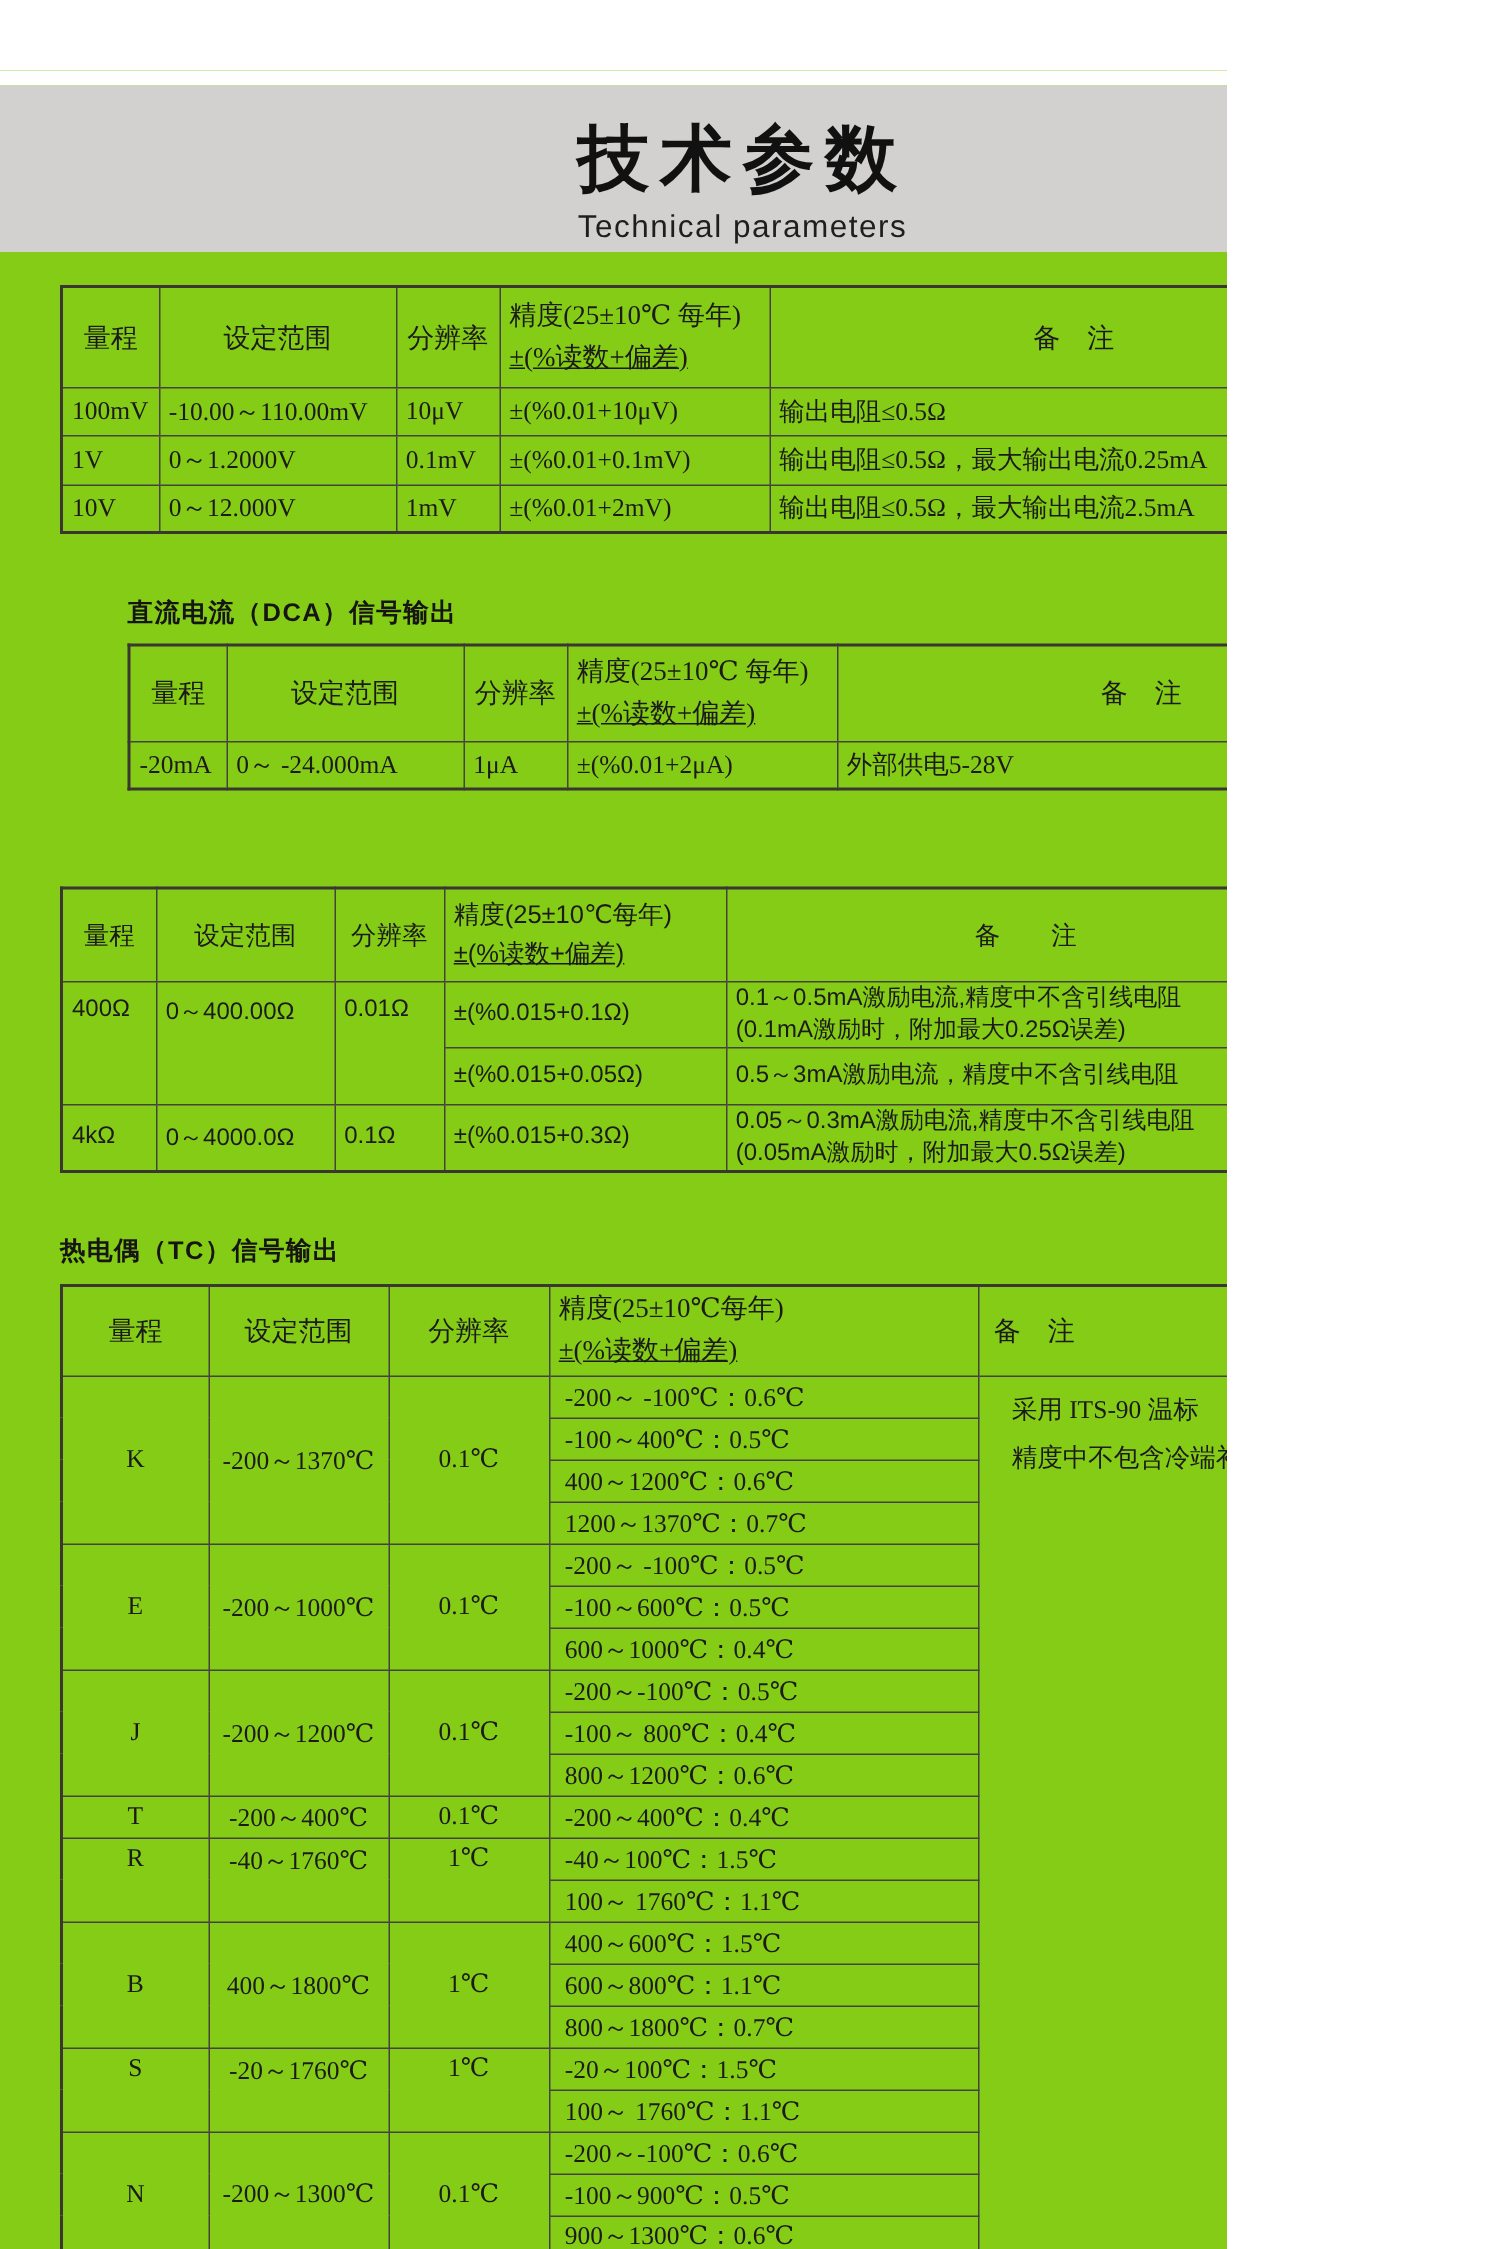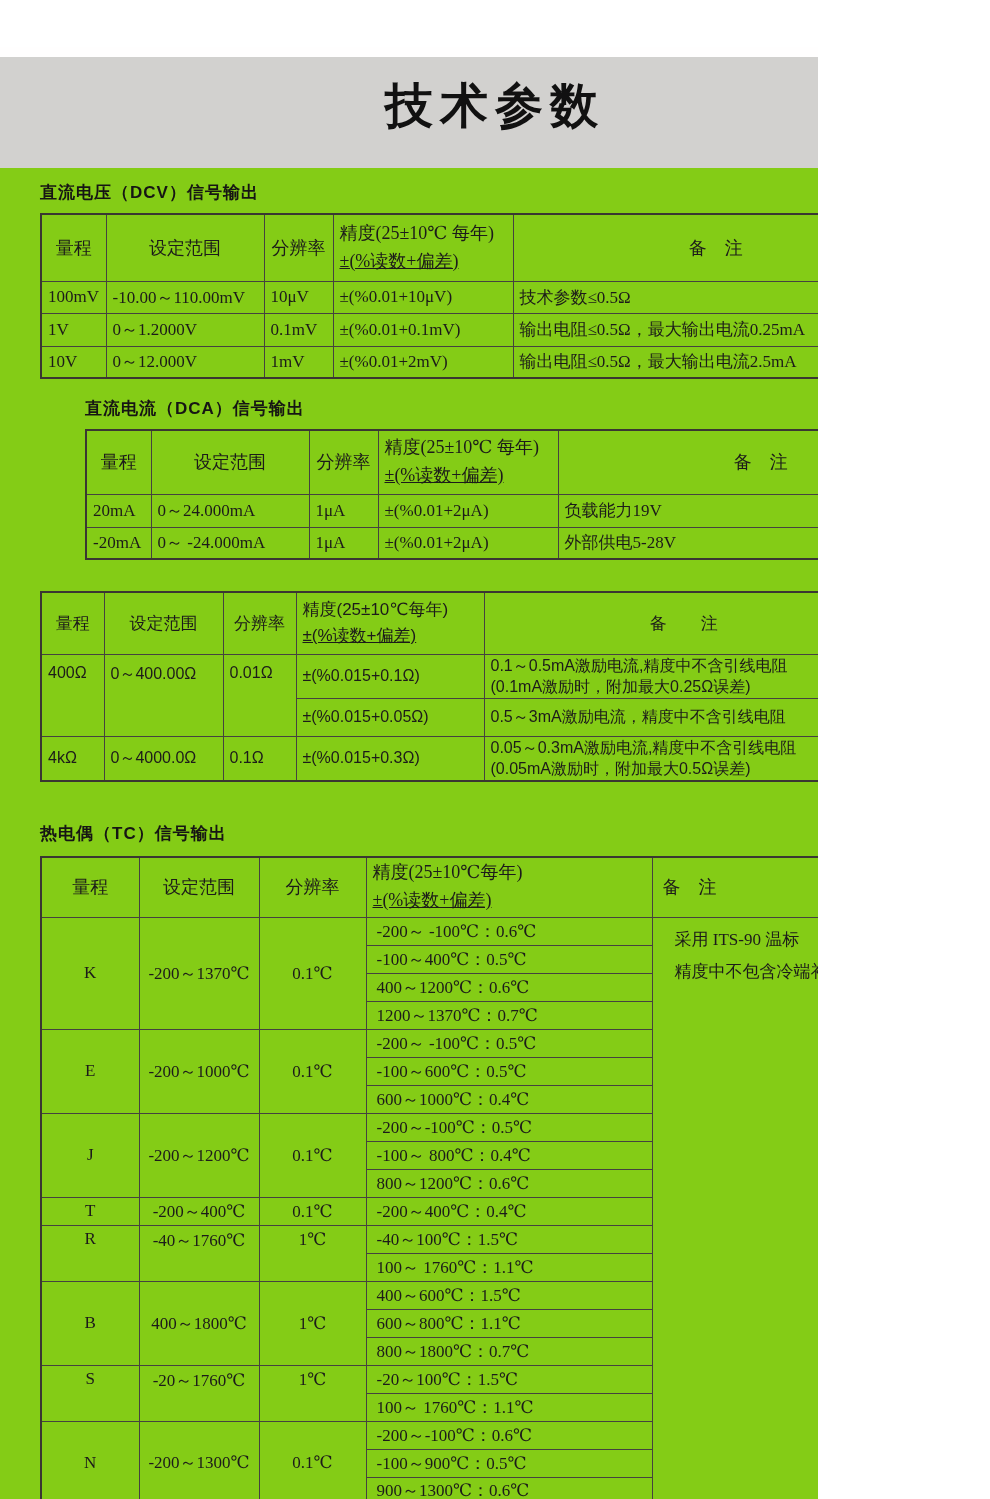--- a/index.html
+++ b/index.html
@@ -70,24 +70,24 @@
 </style>
 </head>
 <body>
 
 <div class="page">
 
   <div class="top-strip"></div>
 
   <header class="banner">
     <div class="title">技术参数</div>
+    <div class="subtitle">Technical parameters</div>
   </header>
 
   <section class="sec" style="top:134px;">
-    <div class="sec-title">直流电压（DCV）信号输出</div>
     <table class="t t-serif" style="margin-top:9px;width:878px;">
       <colgroup>
         <col style="width:65px">
           <col style="width:158px">
           <col style="width:69px">
           <col style="width:180px">
           <col style="width:406px">
       </colgroup>
       <tbody>
           <tr style="height:67px">
@@ -98,21 +98,21 @@
           <span class="l1">精度(25±10℃ 每年)</span>
           <span class="l2">±(%读数+偏差)</span>
         </th>
         <th>备　注</th>
       </tr>
       <tr style="height:32px">
         <td>100mV</td>
         <td>-10.00～110.00mV</td>
         <td>10μV</td>
         <td>±(%0.01+10μV)</td>
-        <td>技术参数≤0.5Ω</td>
+        <td>输出电阻≤0.5Ω</td>
       </tr>
       <tr style="height:33px">
         <td>1V</td>
         <td>0～1.2000V</td>
         <td>0.1mV</td>
         <td>±(%0.01+0.1mV)</td>
         <td>输出电阻≤0.5Ω，最大输出电流0.25mA</td>
       </tr>
       <tr style="height:32px">
         <td>10V</td>
@@ -139,27 +139,20 @@
           <tr style="height:64px">
         <th>量程</th>
         <th>设定范围</th>
         <th>分辨率</th>
         <th class="acc-h">
           <span class="l1">精度(25±10℃ 每年)</span>
           <span class="l2">±(%读数+偏差)</span>
         </th>
         <th>备　注</th>
       </tr>
-      <tr style="height:33px">
-        <td>20mA</td>
-        <td>0～24.000mA</td>
-        <td>1μA</td>
-        <td>±(%0.01+2μA)</td>
-        <td>负载能力19V</td>
-      </tr>
       <tr style="height:32px">
         <td>-20mA</td>
         <td>0～ -24.000mA</td>
         <td>1μA</td>
         <td>±(%0.01+2μA)</td>
         <td>外部供电5-28V</td>
       </tr>
     </tbody>
       </table>
   </section>

